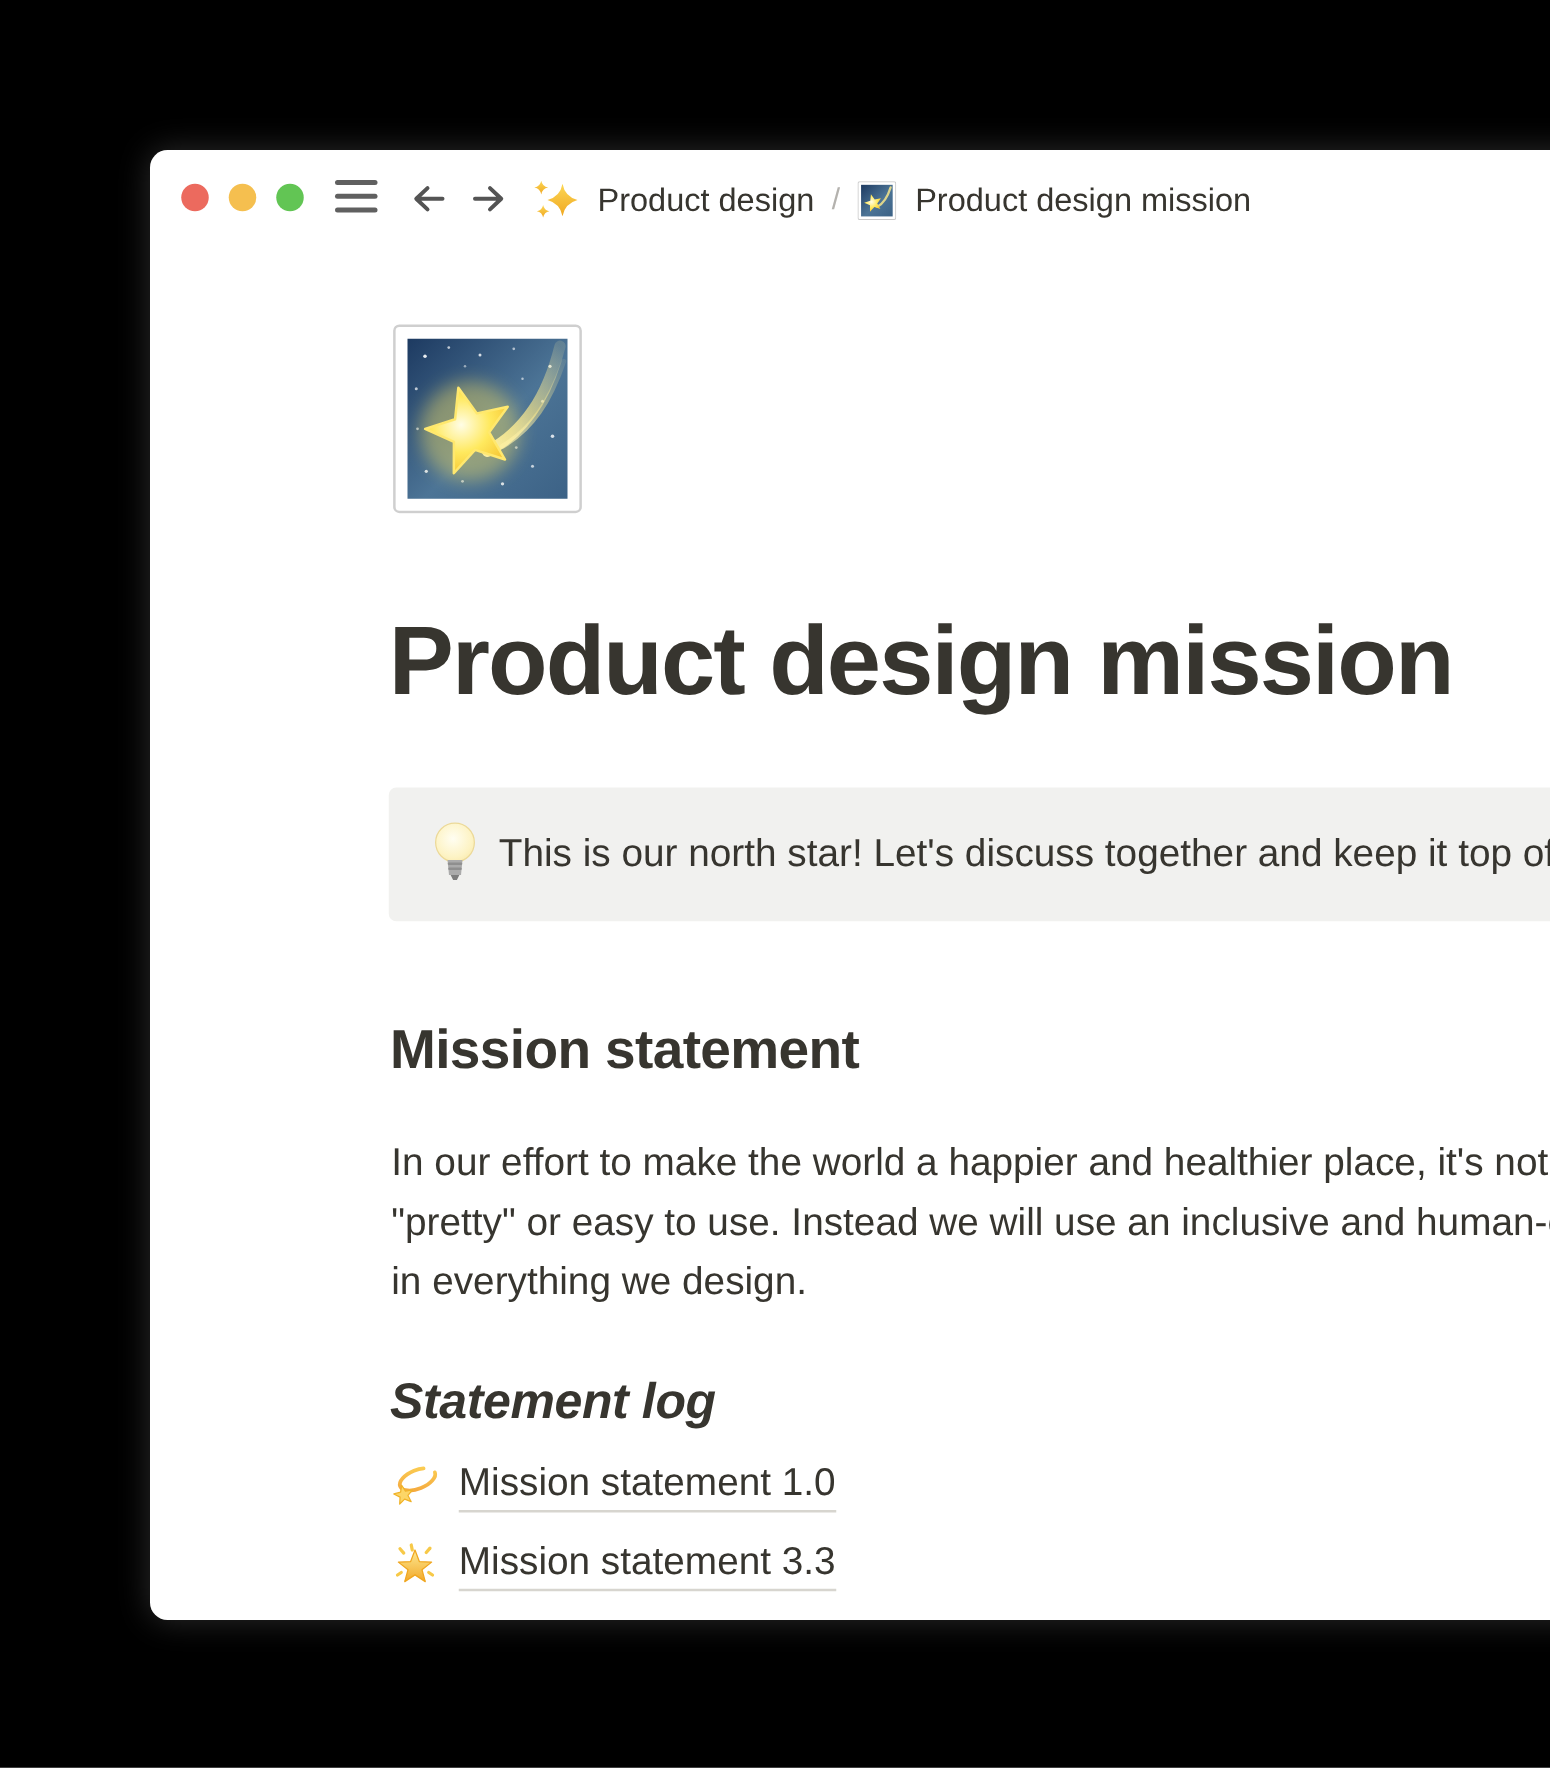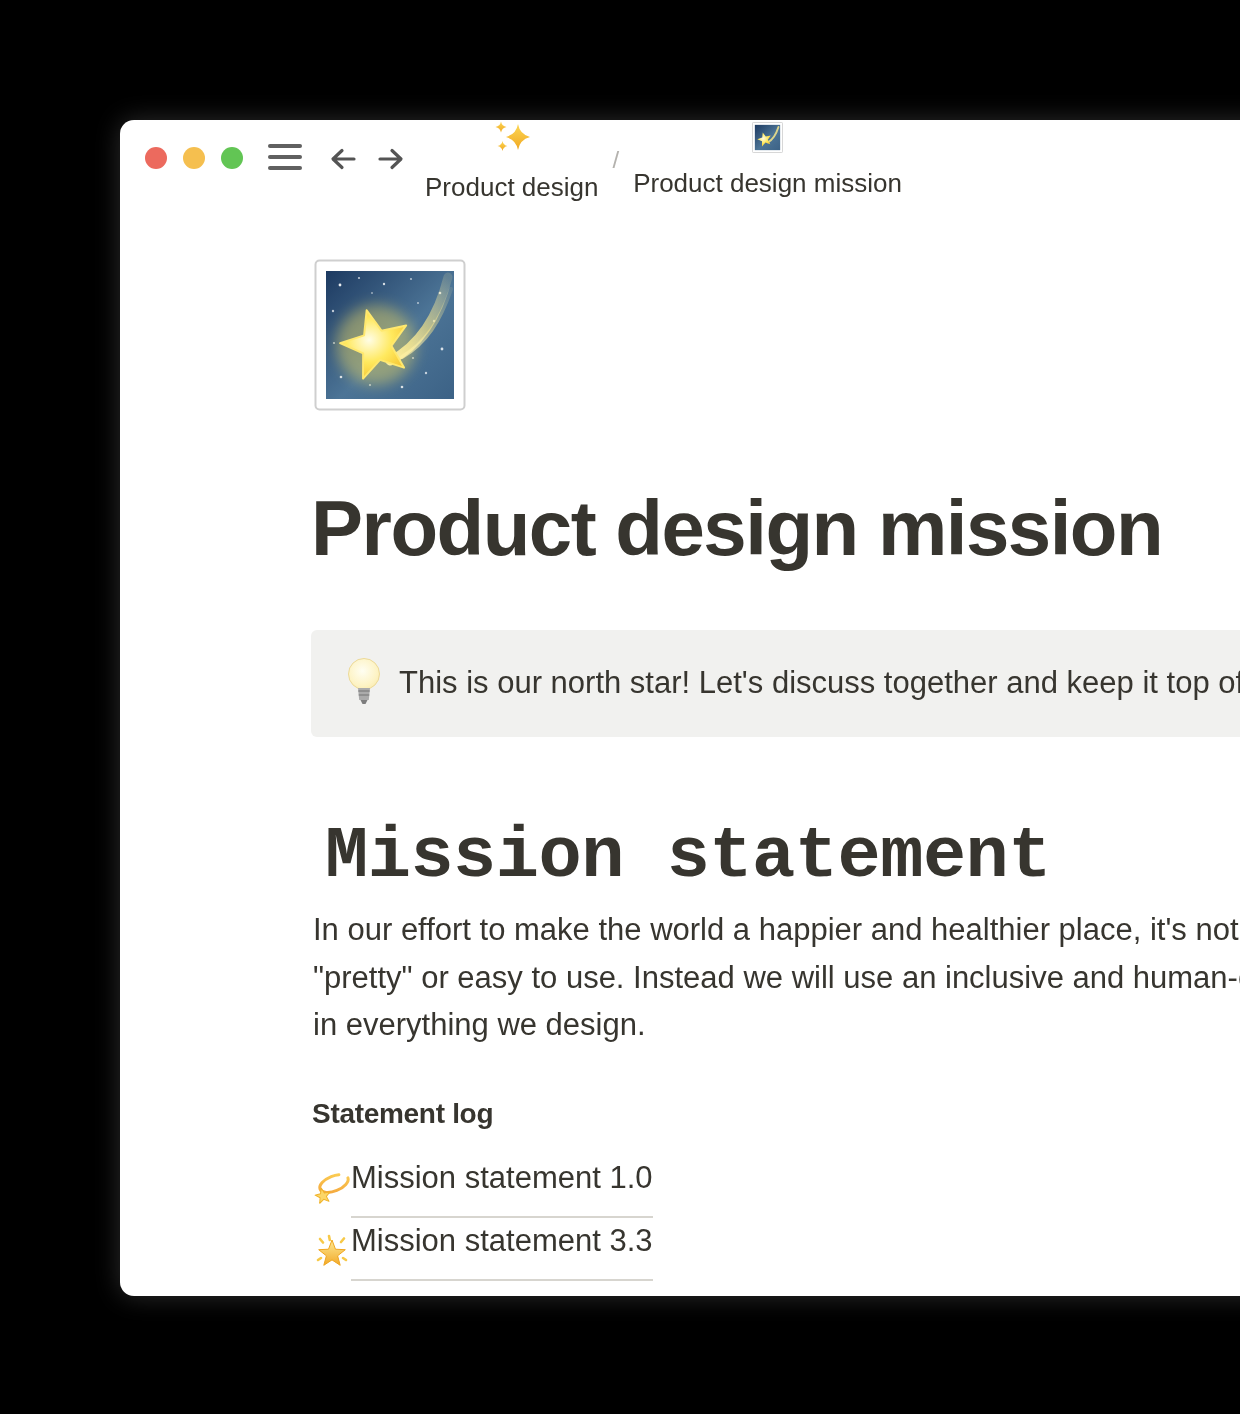--- a/index.html
+++ b/index.html
@@ -30,54 +30,54 @@
   .traffic.green  { left: 101px; background: #62c554; }
   .hamburger { position: absolute; left: 148px; top: 24px; width: 34px; height: 28px; }
   .hamburger span { position: absolute; left: 0; width: 34px; height: 4px; border-radius: 2px; background: #606060; }
   .hamburger span:nth-child(1) { top: 0; }
   .hamburger span:nth-child(2) { top: 11px; }
   .hamburger span:nth-child(3) { top: 22px; }
   .navbtn { position: absolute; top: 22px; width: 34px; height: 34px; }
   .navbtn.back { left: 206px; }
   .navbtn.forward { left: 254px; }
   .breadcrumb { position: absolute; left: 305px; top: 0; height: 80px; display: flex; align-items: center; }
-  .crumb { display: flex; align-items: center; gap: 15px; cursor: pointer; flex-direction: column; }
+  .crumb { display: flex; align-items: center; gap: 15px; cursor: pointer; }
   .crumb-label { font-size: 26px; color: #37352f; white-space: nowrap; }
   .crumb-sep { font-size: 24px; color: #b4b2ae; margin: 0 14px; }
   
   .page-icon { position: absolute; left: 194px; top: 139px; width: 152px; height: 152px; cursor: pointer; }
   .page-title {
     position: absolute; left: 191px; top: 362px;
     font-size: 78px; font-weight: 700; letter-spacing: -1.5px;
     line-height: 1.2; white-space: nowrap; color: #37352f;
   }
   .callout {
     position: absolute; left: 191px; top: 510px;
     width: 1164px; height: 107px;
     background: #f1f1ef; border-radius: 6px;
     display: flex; align-items: center;
   }
   .callout-icon { margin-left: 33px; flex: 0 0 auto; }
   .callout-text { margin-left: 15px; font-size: 31px; line-height: 1.5; white-space: nowrap; color: #37352f; }
   .h-mission {
-    position: absolute; left: 205px; top: 694px;
-    font-size: 72px; font-weight: 700; letter-spacing: -0.5px; line-height: 1.2; white-space: nowrap; font-family: Liberation Mono, monospace;
+    position: absolute; left: 192px; top: 694px;
+    font-size: 44px; font-weight: 700; letter-spacing: -0.5px; line-height: 1.2; white-space: nowrap;
   }
   .paragraph { position: absolute; left: 193px; top: 786px; font-size: 31px; }
   .paragraph .pline { line-height: 47.5px; white-space: nowrap; }
   .h-log {
     position: absolute; left: 192px; top: 977px;
-    font-size: 28px; font-weight: 700; letter-spacing: -0.3px; line-height: 1.2; white-space: nowrap;
+    font-size: 40px; font-weight: 700; letter-spacing: -0.3px; line-height: 1.2; white-space: nowrap; font-style: italic;
   }
   .links { position: absolute; left: 193px; top: 1046px; }
   .page-link { display: flex; align-items: center; height: 46px; margin-bottom: 17px; cursor: pointer; }
   .page-link .link-icon { width: 38px; height: 38px; flex: 0 0 auto; }
   .page-link .link-label {
-    font-size: 31px; font-weight: 500; color: #37352f;
-    padding-bottom: 20px; border-bottom: 2.5px solid #d7d5cf; white-space: nowrap;
+    margin-left: 16px; font-size: 31px; font-weight: 500; color: #37352f;
+    padding-bottom: 4px; border-bottom: 2.5px solid #d7d5cf; white-space: nowrap;
   }
 </style>
 </head>
 <body>
 
 <div class="window">
 
   <div class="titlebar">
     <div class="traffic red"></div>
     <div class="traffic yellow"></div>

